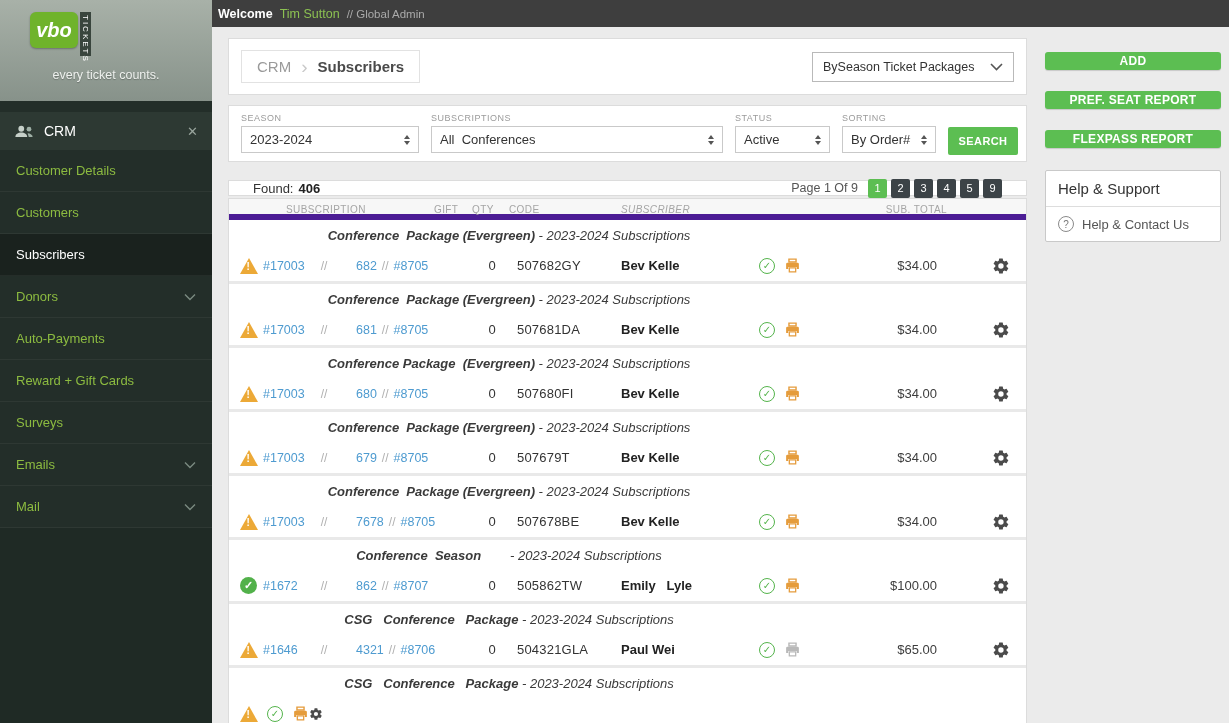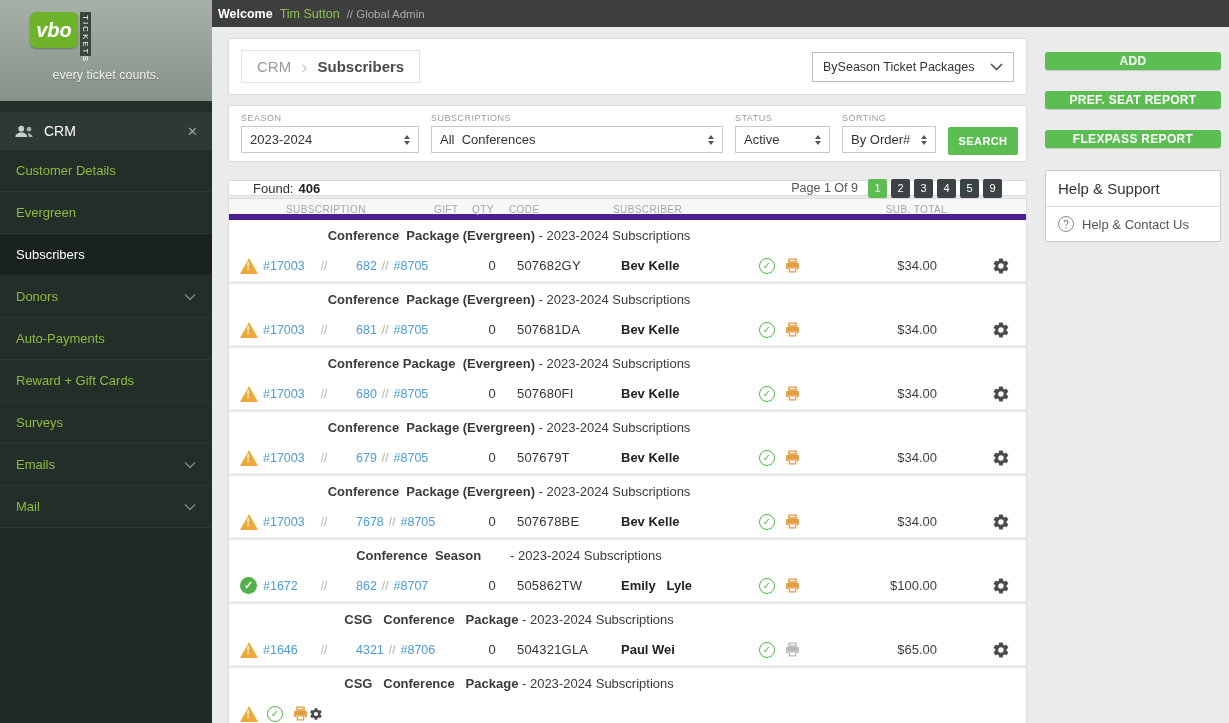--- a/index.html
+++ b/index.html
@@ -56,24 +56,24 @@
   .found-label { font-size:13px; color:#333; }
   .found-count { font-size:13px; color:#222; font-weight:bold; margin-left:5px; }
   .pag { margin-left:auto; display:flex; align-items:center; gap:4px; }
   .page-label { font-size:12.5px; color:#555; margin-right:6px; }
   .page-btn { width:19px; height:19px; border:none; border-radius:2px; background:#3c4347; color:#fff; font-size:11px; cursor:pointer; font-family:inherit; }
   .page-btn.active { background:#5cbe52; }
 
   .table-card { background:#fff; border:1px solid #dcdcdc; border-bottom:none; }
   .thead { height:21px; position:relative; background:#f7f7f7; border-bottom:6px solid #4c1d95; }
   .th { position:absolute; top:5px; font-size:10px; color:#a5a5a5; letter-spacing:.4px; white-space:nowrap; }
-  .th0 { left:57px; } .th1 { left:205px; } .th2 { left:243px; } .th3 { left:280px; } .th4 { left:384px; } .th5 { right:79px; }
+  .th0 { left:57px; } .th1 { left:205px; } .th2 { left:243px; } .th3 { left:280px; } .th4 { left:392px;font-style:italic; } .th5 { right:79px; }
 
   .record { border-bottom:3px solid #e9e9e9; }
-  .rtitle { height:30px; display:flex; align-items:center; justify-content:center; width:560px; white-space:pre; font-size:13px; color:#3a3a3a; }
+  .rtitle { height:30px; display:flex; align-items:center; justify-content:center; width:560px; white-space:pre; font-size:13px; color:#3a3a3a;font-style:italic; }
   .rname { font-weight:bold; }
   .rdata { height:31px; display:grid; grid-template-columns:34px 46px 30px 128px 50px 104px 134px 70px 126px 1fr; align-items:center; }
   .c-status { padding-left:11px; }
   .sicon.warning { width:0; height:0; border-left:9px solid transparent; border-right:9px solid transparent; border-bottom:16px solid #eca937; position:relative; display:block; }
   .sicon.warning::after { content:"!"; position:absolute; left:-2.5px; top:3px; color:#fff; font-size:10px; font-weight:bold; }
   .sicon.ok { width:17px; height:17px; border-radius:50%; background:#52b14a; display:flex; align-items:center; justify-content:center; }
   .sicon.ok::after { content:"\2713"; color:#fff; font-size:11px; font-weight:bold; }
   .link { color:#4e9bd0; font-size:12.5px; text-decoration:none; cursor:pointer; }
   .sep { color:#b0b0b0; font-size:12px; }
   .c-sep { text-align:center; }
@@ -123,21 +123,21 @@
       <span>CRM</span>
       <span class="crm-close">✕</span>
     </div>
     <nav id="sidebar-items">
   <div class="side-item">
     <span class="side-label">Customer Details</span>
 
   </div>
 
   <div class="side-item">
-    <span class="side-label">Evergreen</span>
+    <span class="side-label">Customers</span>
 
   </div>
 
   <div class="side-item active">
     <span class="side-label">Subscribers</span>
 
   </div>
 
   <div class="side-item">
     <span class="side-label">Donors</span>

